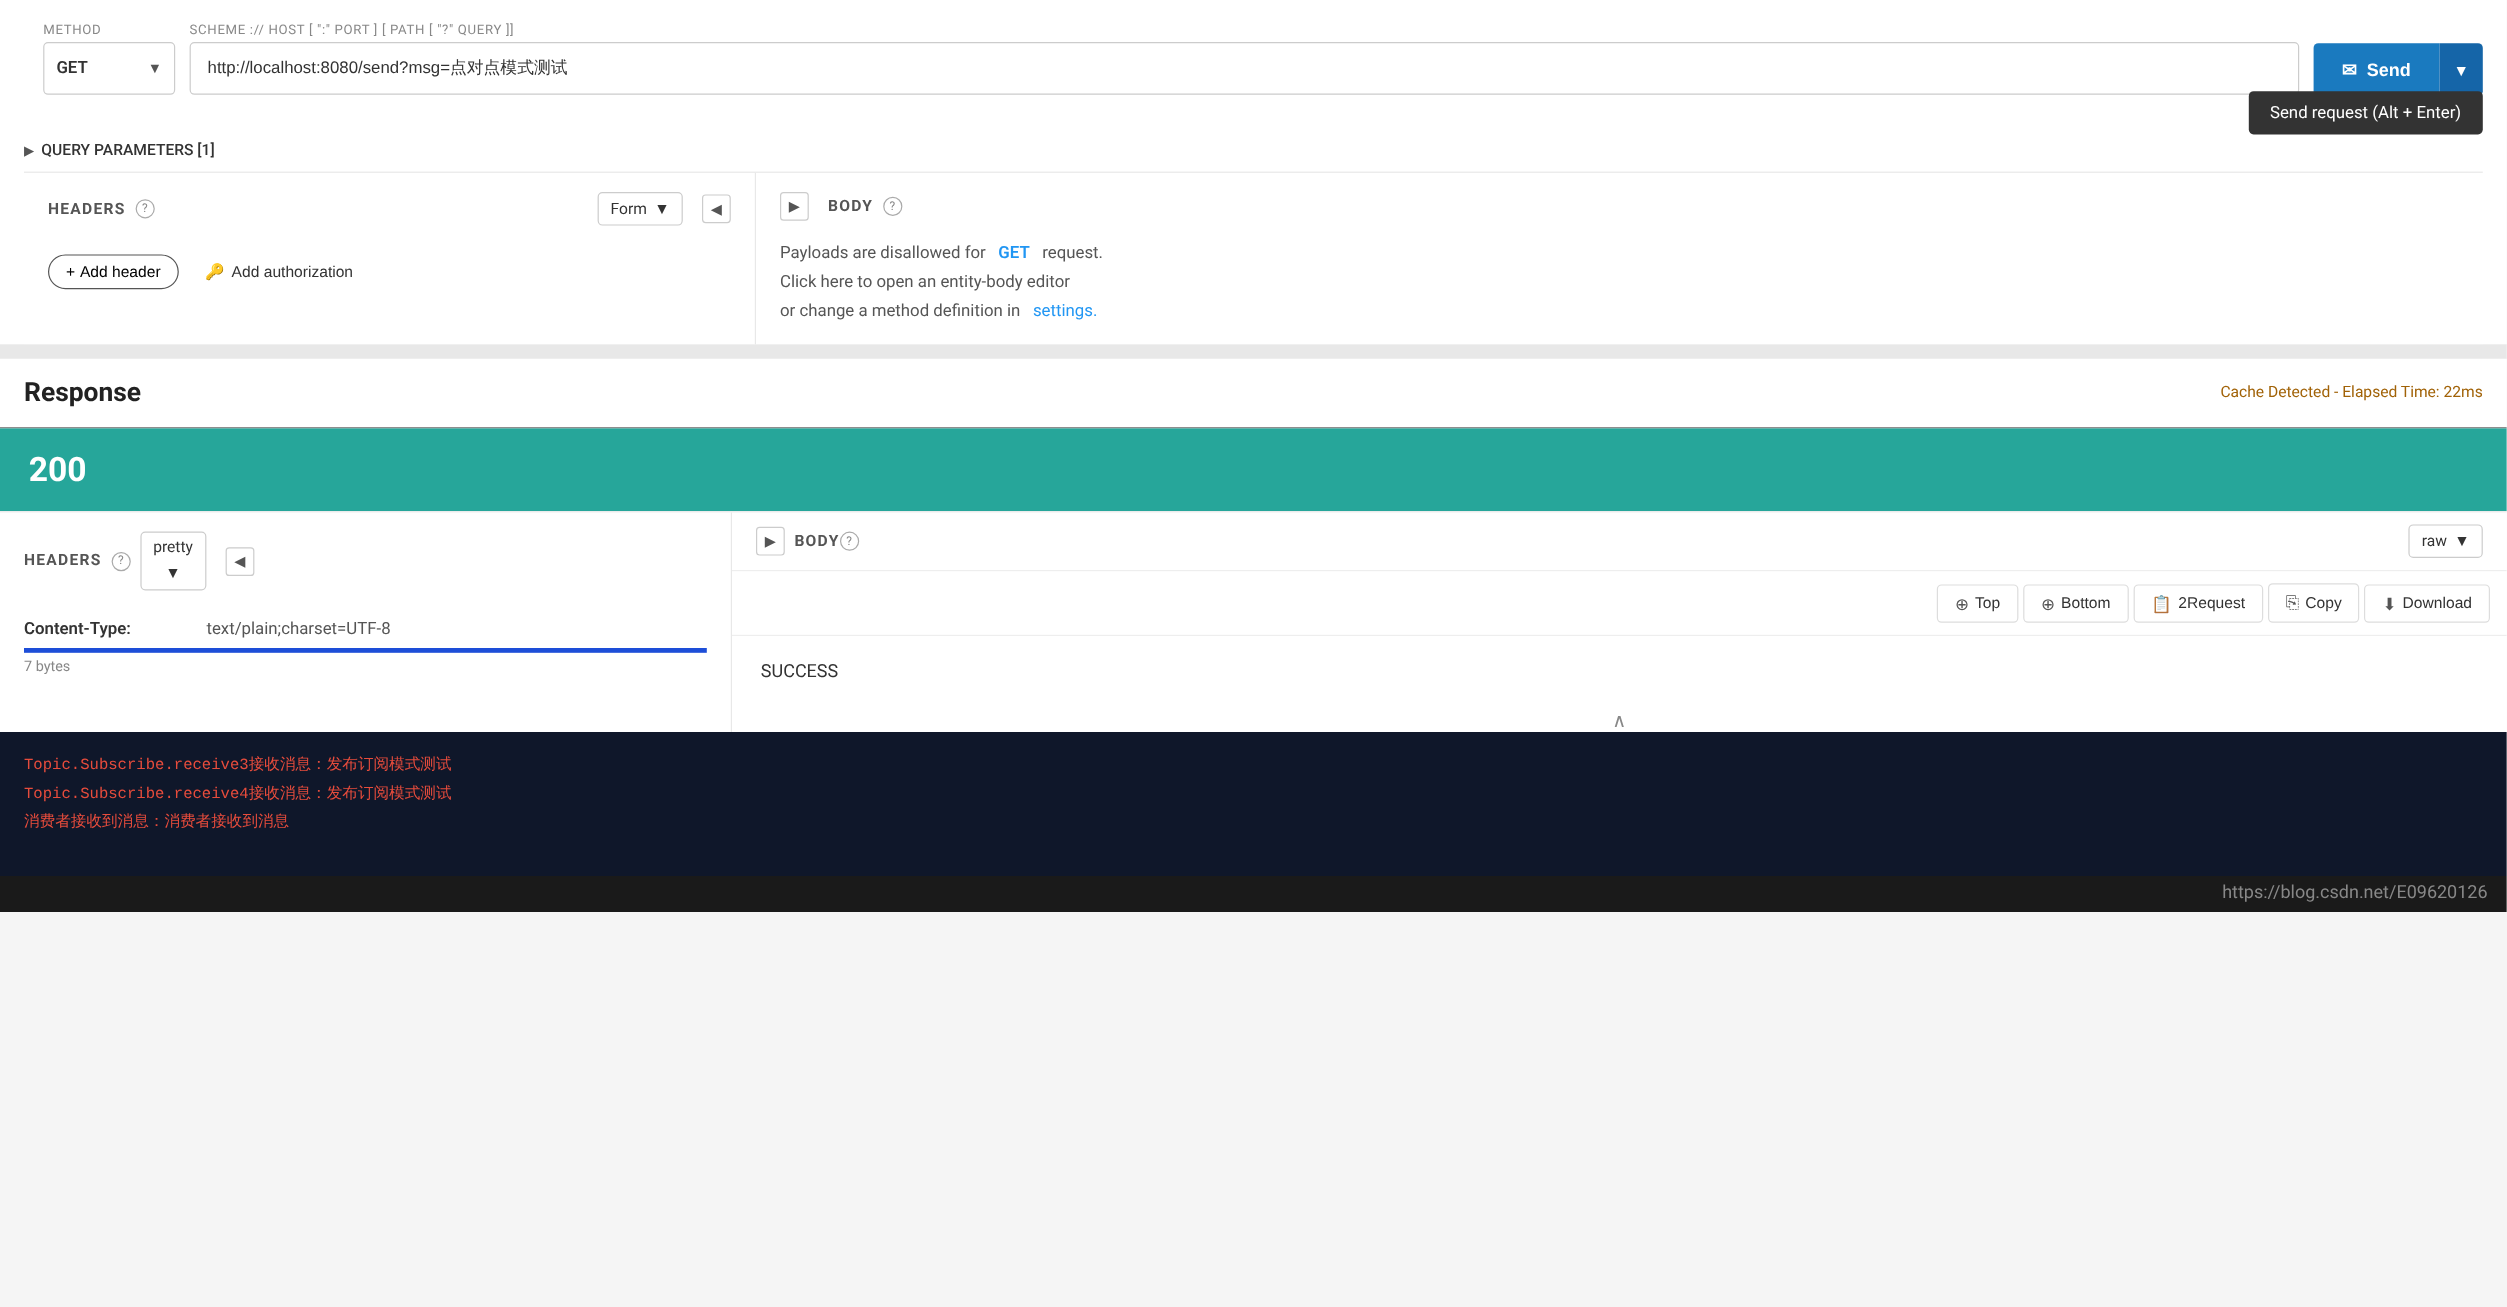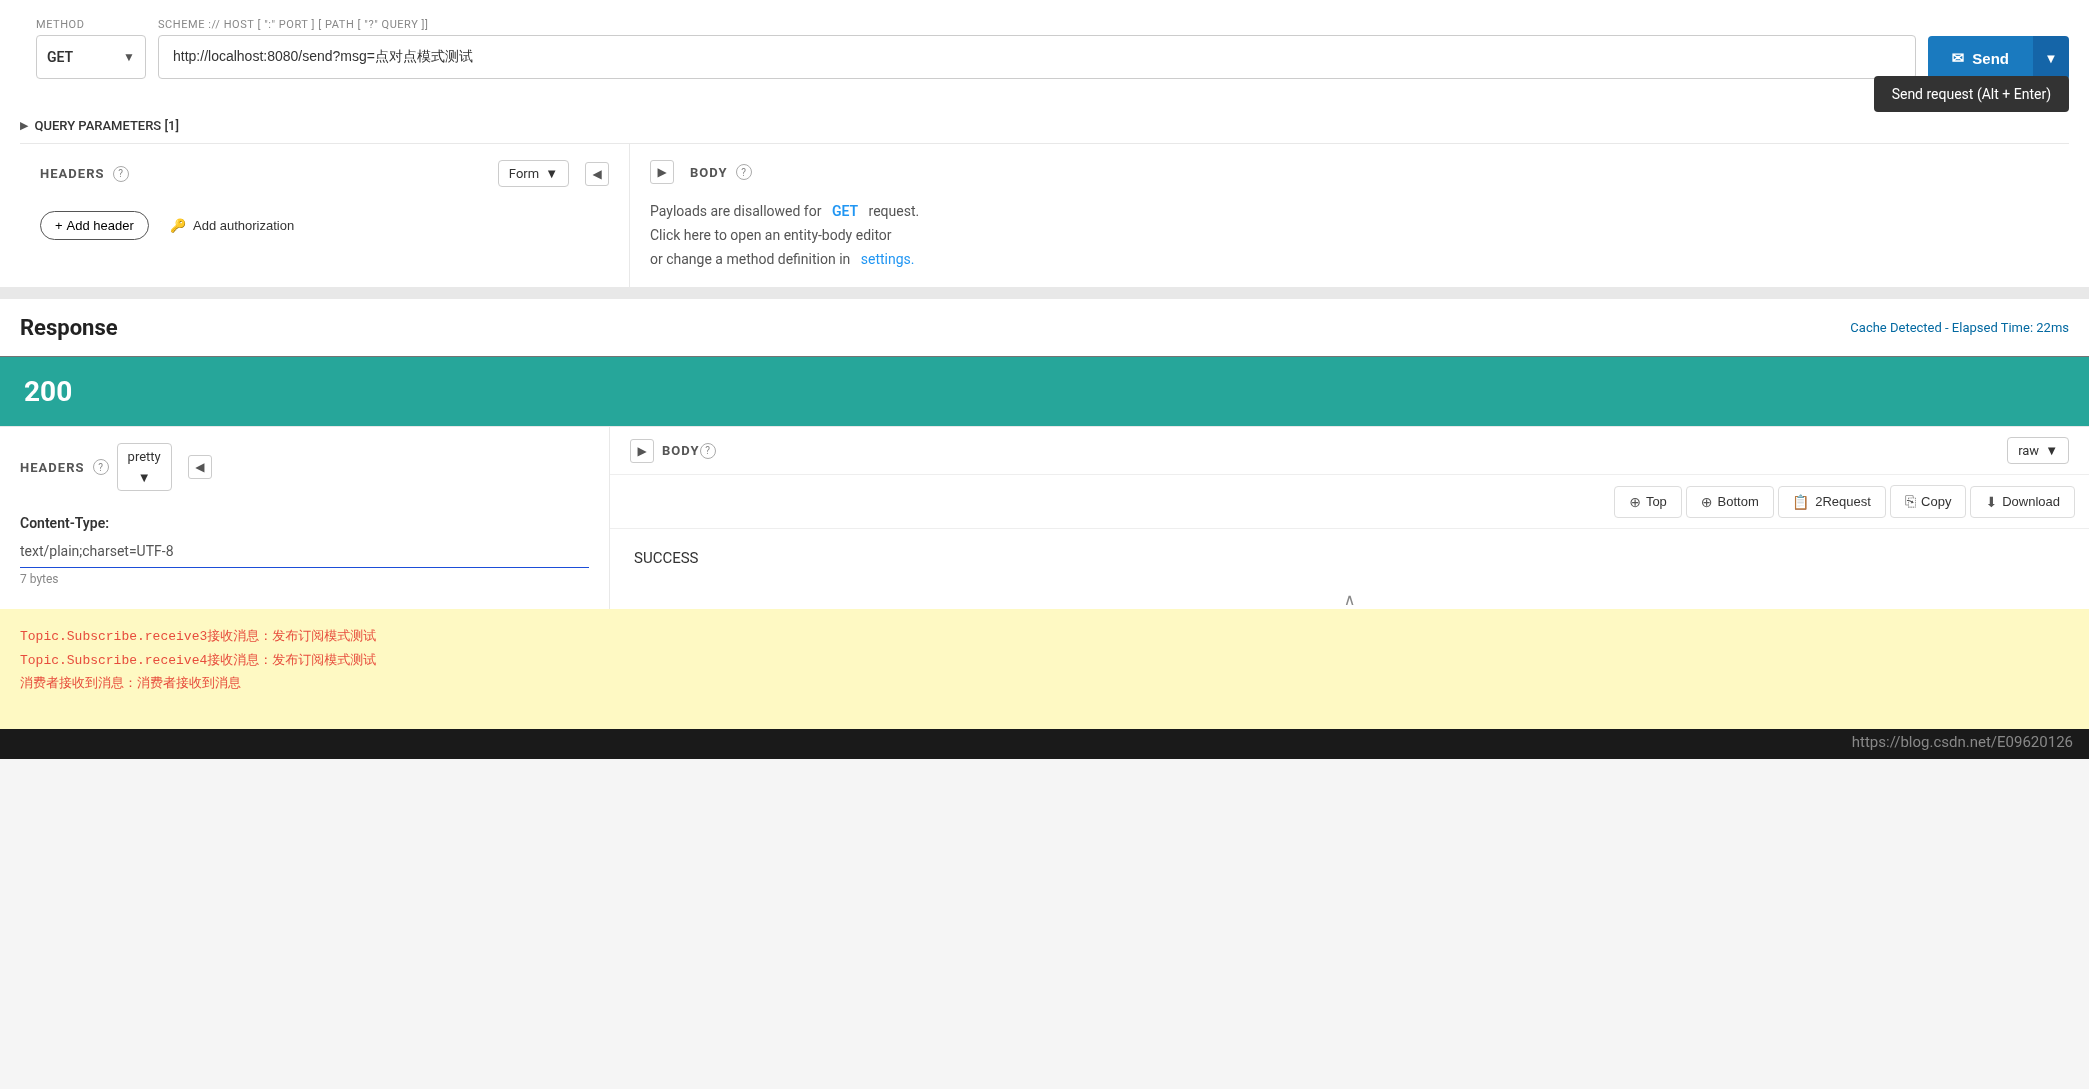--- a/index.html
+++ b/index.html
@@ -289,21 +289,21 @@
 
     .response-title {
       font-size: 22px;
       font-weight: 700;
       color: #222;
     }
 
     .cache-info {
       margin-left: auto;
       font-size: 13px;
-      color: #0369a1;
+      color: #a16207;
     }
 
     .status-bar {
       background: #26a69a;
       padding: 18px 24px;
     }
 
     .status-code {
       font-size: 28px;
       font-weight: 700;
@@ -353,22 +353,21 @@
 
     .toolbar-btn .btn-icon {
       font-size: 14px;
       color: #555;
     }
 
     .header-row {
       display: flex;
       gap: 12px;
       padding: 8px 0;
-      border-bottom: 1px solid #1d4ed8;
-      flex-direction: column;
+      border-bottom: 4px solid #1d4ed8;
     }
 
     .header-key {
       font-weight: 600;
       color: #333;
       min-width: 140px;
     }
 
     .header-val {
       color: #555;
@@ -389,21 +388,21 @@
 
     .resp-body-header {
       display: flex;
       align-items: center;
       padding: 10px 20px;
       border-bottom: 1px solid #eee;
     }
 
     
     .console-area {
-      background: #fef9c3;
+      background: #0f172a;
       padding: 16px 20px;
       min-height: 120px;
     }
 
     .console-line {
       font-family: 'Courier New', monospace;
       font-size: 13px;
       color: #e74c3c;
       line-height: 1.8;
     }

